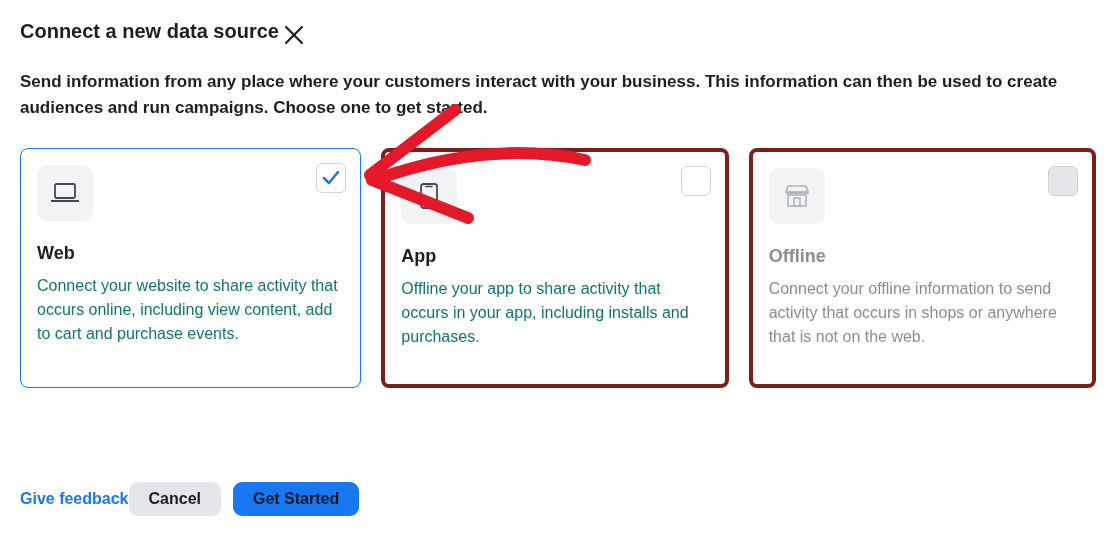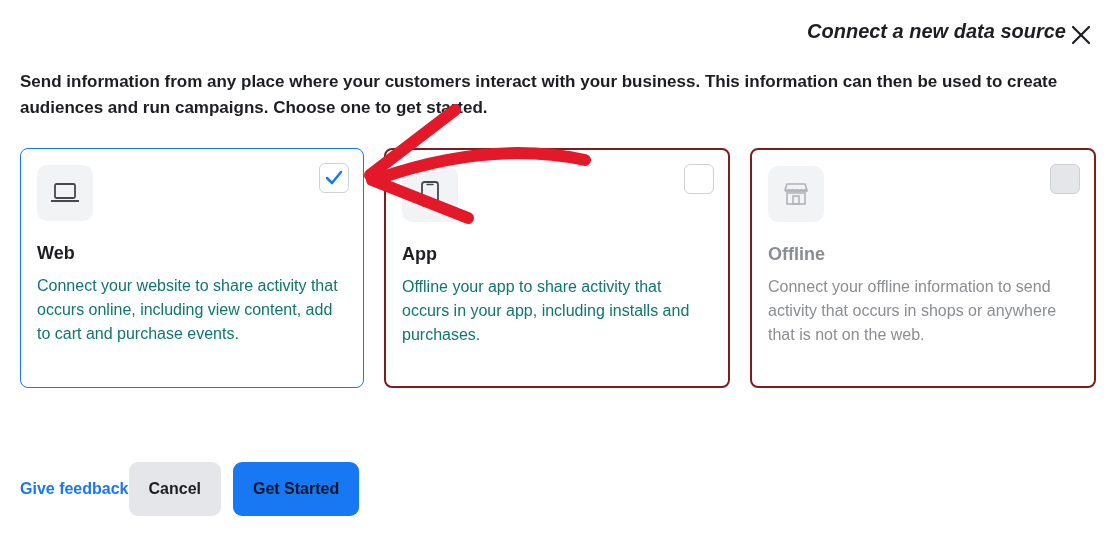--- a/index.html
+++ b/index.html
@@ -11,24 +11,23 @@
       font-family: Helvetica, Arial, sans-serif;
       background: #ffffff;
       width: 1116px;
       height: 536px;
       padding: 20px;
       position: relative;
       color: #1c1e21;
     }
     .header-row {
       display: flex;
-      justify-content: flex-end;
+      justify-content: flex-start;
       align-items: flex-start;
       margin-bottom: 16px;
-      font-style: italic;
     }
     .title {
       font-size: 20px;
       font-weight: 700;
       color: #1c1e21;
     }
     .close-btn {
       background: none;
       border: none;
       cursor: pointer;
@@ -45,21 +44,21 @@
       max-width: 1050px;
       font-weight: bold;
     }
     .cards {
       display: flex;
       gap: 20px;
       margin-bottom: 36px;
     }
     .card {
       flex: 1;
-      border: 2px solid #7f1d1d;
+      border: 4px solid #7f1d1d;
       border-radius: 8px;
       padding: 16px;
       position: relative;
       cursor: pointer;
       min-height: 240px;
       background: #ffffff;
     }
     .card.selected {
       border: 1.5px solid #1877f2;
     }
@@ -127,21 +126,21 @@
       font-size: 16px;
       font-weight: 600;
       text-decoration: none;
       cursor: pointer;
     }
     .btn-group {
       display: flex;
       gap: 12px;
     }
     .btn {
-      padding: 18px 20px;
+      padding: 8px 20px;
       border-radius: 9px;
       font-size: 16px;
       font-weight: 600;
       border: none;
       cursor: pointer;
     }
     .btn-cancel {
       background: #e4e6ea;
       color: #1c1e21;
     }

